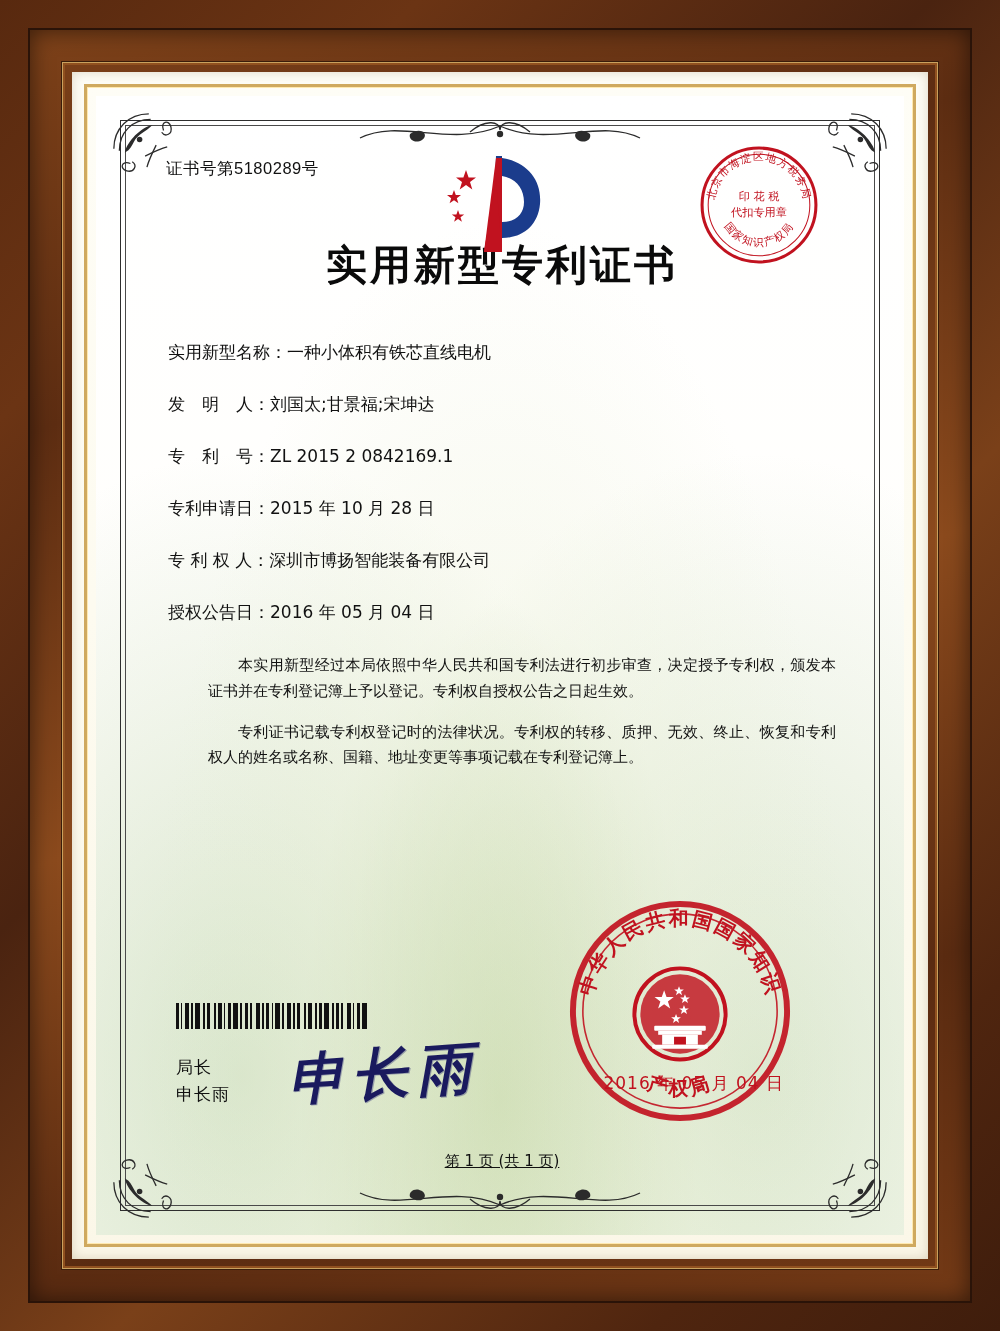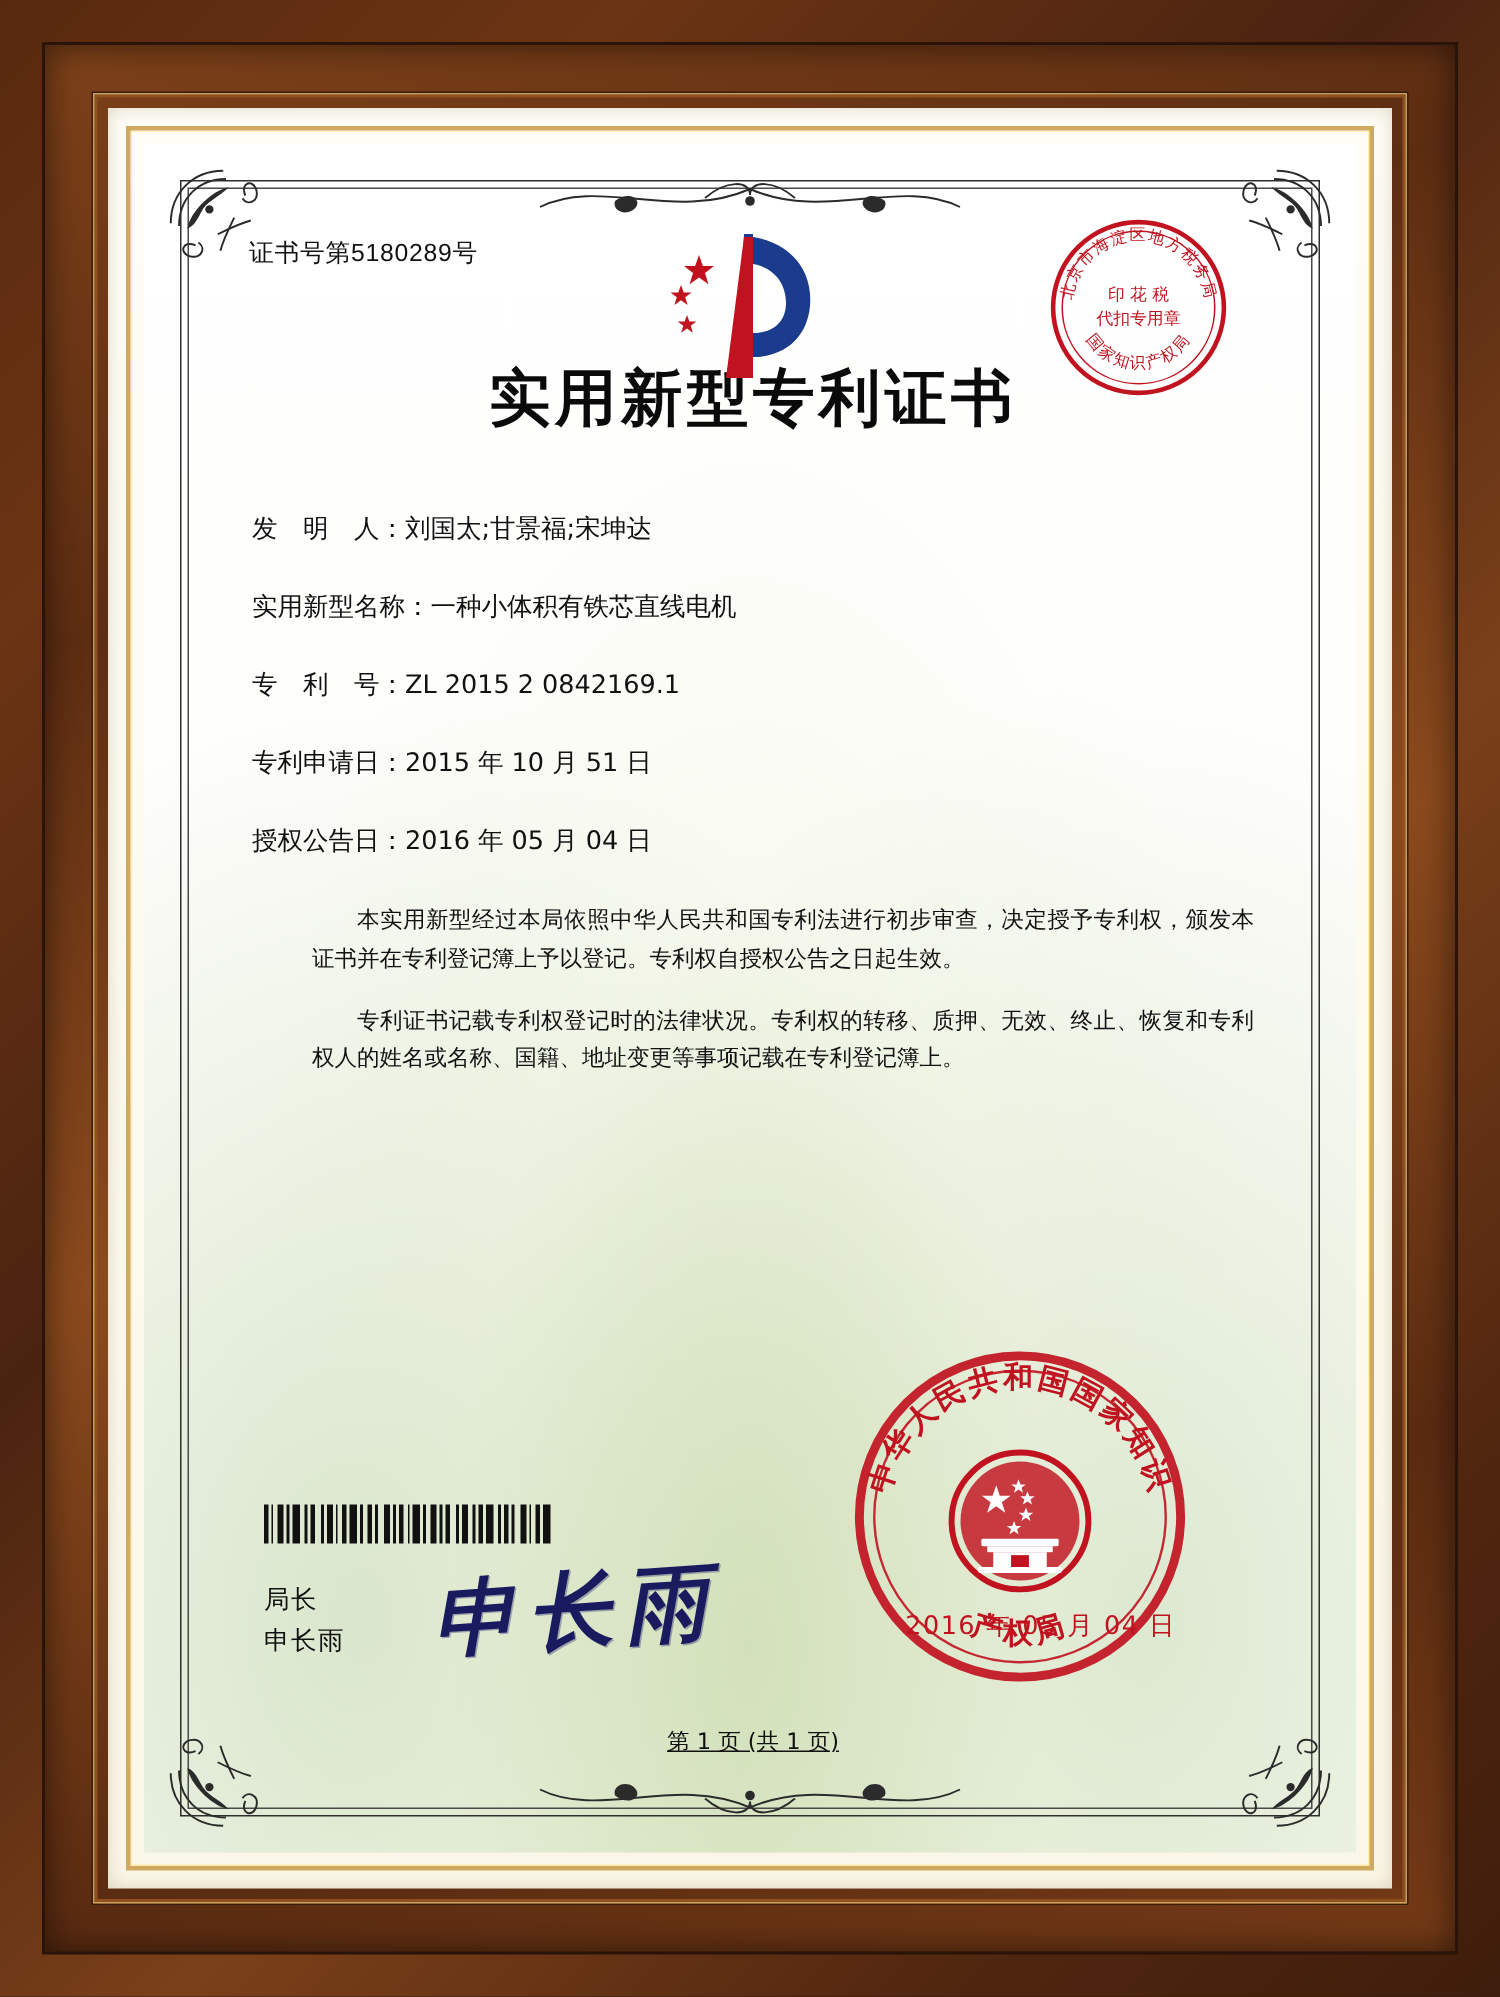--- a/index.html
+++ b/index.html
@@ -226,30 +226,33 @@
             <polygon points="22,38 23.8,43 29,43 24.8,46.2 26.4,51.3 22,48.2 17.6,51.3 19.2,46.2 15,43 20.2,43"></polygon>
             <polygon points="26,58 27.6,62.4 32.2,62.4 28.5,65.2 29.9,69.8 26,67 22.1,69.8 23.5,65.2 19.8,62.4 24.4,62.4"></polygon>
           </g>
         </svg>
       </div>
 
       <div class="title">实用新型专利证书</div>
 
       <div class="fields">
         <div class="field">
+          <span class="lbl">实用新型名称：</span><span class="val">一种小体积有铁芯直线电机</span>
+        </div>
+        <div class="field">
           <span class="lbl">发　明　人：</span><span class="val">刘国太;甘景福;宋坤达</span>
         </div>
         <div class="field">
-          <span class="lbl">实用新型名称：</span><span class="val">一种小体积有铁芯直线电机</span>
-        </div>
-        <div class="field">
           <span class="lbl">专　利　号：</span><span class="val">ZL 2015 2 0842169.1</span>
         </div>
         <div class="field">
-          <span class="lbl">专利申请日：</span><span class="val">2015 年 10 月 51 日</span>
+          <span class="lbl">专利申请日：</span><span class="val">2015 年 10 月 28 日</span>
+        </div>
+        <div class="field">
+          <span class="lbl">专 利 权 人：</span><span class="val">深圳市博扬智能装备有限公司</span>
         </div>
         <div class="field">
           <span class="lbl">授权公告日：</span><span class="val">2016 年 05 月 04 日</span>
         </div>
       </div>
 
       <div class="paras">
         <p class="para">本实用新型经过本局依照中华人民共和国专利法进行初步审查，决定授予专利权，颁发本证书并在专利登记簿上予以登记。专利权自授权公告之日起生效。</p>
         <p class="para">专利证书记载专利权登记时的法律状况。专利权的转移、质押、无效、终止、恢复和专利权人的姓名或名称、国籍、地址变更等事项记载在专利登记簿上。</p>
       </div>

